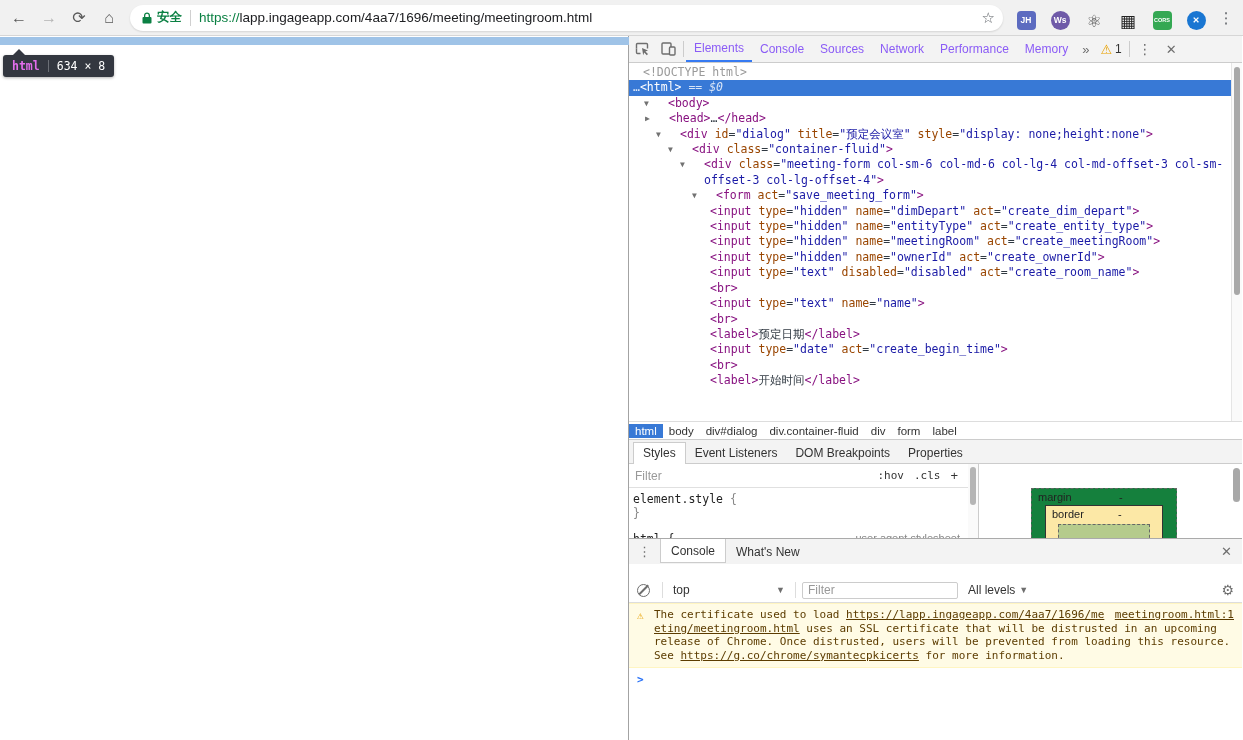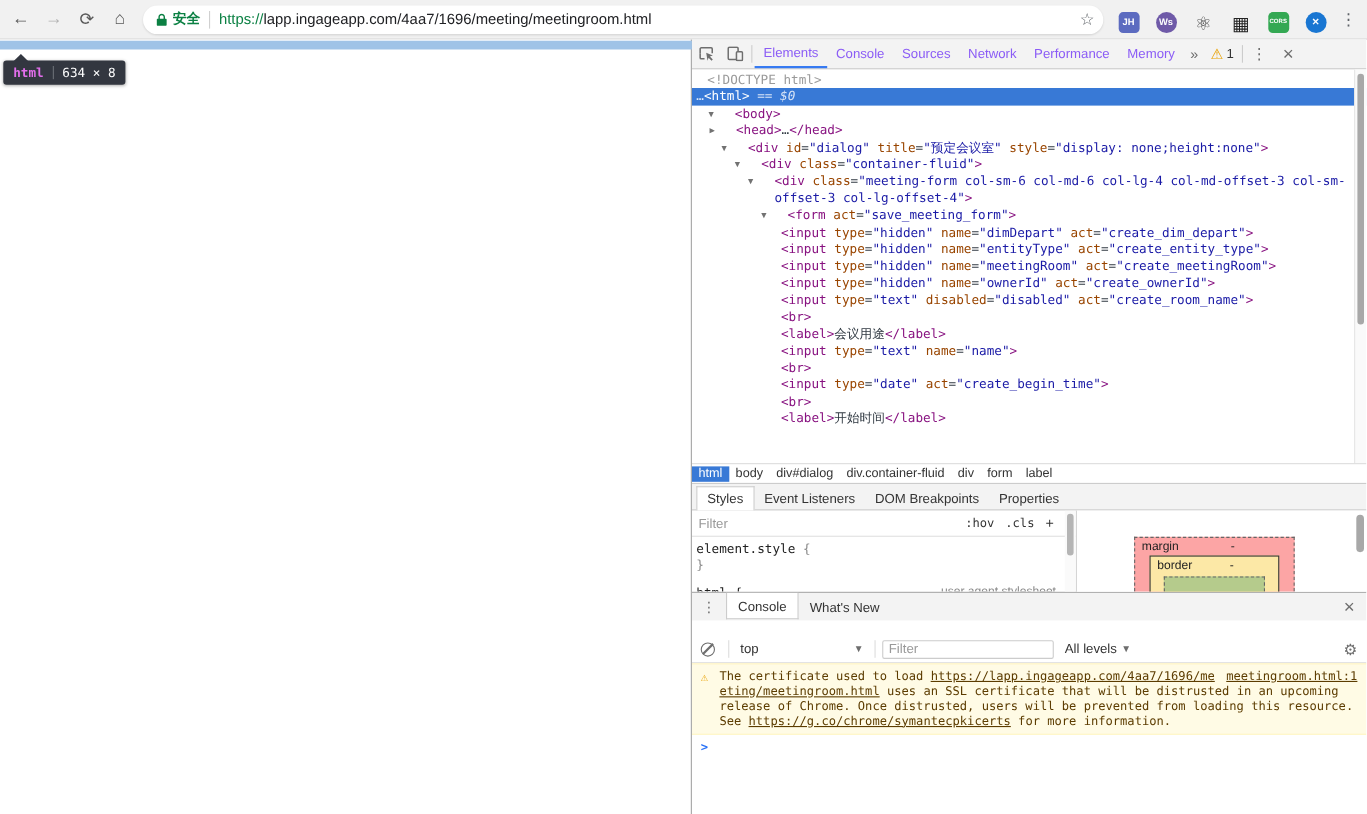--- a/index.html
+++ b/index.html
@@ -78,21 +78,21 @@
   .plus-btn { color:#333; font-size:13px; margin-right:14px; position:relative; }
   .styles-code { font-family:"DejaVu Sans Mono", monospace; font-size:11.5px; line-height:14px; padding:4px 4px; color:#222; }
   .sel-gray { color:#222; } .brace { color:#888; }
   .cutoff-rule { position:absolute; bottom:0; left:0; right:14px; height:6px; overflow:hidden; font-family:"DejaVu Sans Mono", monospace; font-size:11.5px; color:#222; display:flex; justify-content:space-between; padding:0 4px; }
   .cutoff-rule .src { color:#888; font-family:"Liberation Sans", sans-serif; font-size:11px; }
   .styles-scroll { position:absolute; right:0; top:0; width:10px; height:74px; background:#fafafa; }
   .styles-thumb { position:absolute; left:2px; right:2px; top:3px; height:38px; background:#b5b5b5; border-radius:4px; }
   .box-pane { flex:1; position:relative; background:#fff; overflow:hidden; }
   .bm-scroll { position:absolute; right:1px; top:4px; width:9px; height:66px; }
   .bm-thumb { position:absolute; left:1px; right:1px; top:0; height:34px; background:#a8a8a8; border-radius:4px; }
-  .bm-margin { position:absolute; left:52px; top:24px; width:146px; height:60px; background:#fca5a5; border:1px dashed #666; font-size:11px; color:#222; }
+  .bm-margin { position:absolute; left:52px; top:24px; width:146px; height:60px; background:#15803d; border:1px dashed #666; font-size:11px; color:#222; }
   .bm-lblrow { display:flex; padding:2px 6px; }
   .bm-val { flex:1; text-align:center; }
   .bm-border { margin:0 13px; background:#fce8a6; border:1px solid #333; height:60px; font-size:11px; }
   .bm-padding { margin:2px 12px; background:#b5cb8c; border:1px dashed #666; height:30px; }
 
   
   .drawer-tabs { height:26px; background:#f3f3f3; border-top:1px solid #aaa; display:flex; align-items:center; flex-shrink:0; }
   .drawer-dots { color:#6e6e6e; font-size:13px; padding:0 9px; }
   .drawer-tab { padding:4px 10px; color:#333; font-size:12px; }
   .drawer-tab.active { background:#fff; border:1px solid #ccc; border-top:none; margin-top:-1px; padding-top:5px; }
@@ -214,23 +214,23 @@
           <div class="ct-line" style="padding-left: 51px; text-indent: -12px;"><span class="arrow">▼</span><span class="tok-t">&lt;div</span><span class="tok-a"> id</span><span class="tok-p">=</span><span class="tok-v">"dialog"</span><span class="tok-a"> title</span><span class="tok-p">=</span><span class="tok-v">"预定会议室"</span><span class="tok-a"> style</span><span class="tok-p">=</span><span class="tok-v">"display: none;height:none"</span><span class="tok-t">&gt;</span></div>
           <div class="ct-line" style="padding-left: 63px; text-indent: -12px;"><span class="arrow">▼</span><span class="tok-t">&lt;div</span><span class="tok-a"> class</span><span class="tok-p">=</span><span class="tok-v">"container-fluid"</span><span class="tok-t">&gt;</span></div>
           <div class="ct-line" style="padding-left: 75px; text-indent: -12px;"><span class="arrow">▼</span><span class="tok-t">&lt;div</span><span class="tok-a"> class</span><span class="tok-p">=</span><span class="tok-v">"meeting-form col-sm-6 col-md-6 col-lg-4 col-md-offset-3 col-sm-offset-3 col-lg-offset-4"</span><span class="tok-t">&gt;</span></div>
           <div class="ct-line" style="padding-left: 87px; text-indent: -12px;"><span class="arrow">▼</span><span class="tok-t">&lt;form</span><span class="tok-a"> act</span><span class="tok-p">=</span><span class="tok-v">"save_meeting_form"</span><span class="tok-t">&gt;</span></div>
           <div class="ct-line" style="padding-left: 81px;"><span class="tok-t">&lt;input</span><span class="tok-a"> type</span><span class="tok-p">=</span><span class="tok-v">"hidden"</span><span class="tok-a"> name</span><span class="tok-p">=</span><span class="tok-v">"dimDepart"</span><span class="tok-a"> act</span><span class="tok-p">=</span><span class="tok-v">"create_dim_depart"</span><span class="tok-t">&gt;</span></div>
           <div class="ct-line" style="padding-left: 81px;"><span class="tok-t">&lt;input</span><span class="tok-a"> type</span><span class="tok-p">=</span><span class="tok-v">"hidden"</span><span class="tok-a"> name</span><span class="tok-p">=</span><span class="tok-v">"entityType"</span><span class="tok-a"> act</span><span class="tok-p">=</span><span class="tok-v">"create_entity_type"</span><span class="tok-t">&gt;</span></div>
           <div class="ct-line" style="padding-left: 81px;"><span class="tok-t">&lt;input</span><span class="tok-a"> type</span><span class="tok-p">=</span><span class="tok-v">"hidden"</span><span class="tok-a"> name</span><span class="tok-p">=</span><span class="tok-v">"meetingRoom"</span><span class="tok-a"> act</span><span class="tok-p">=</span><span class="tok-v">"create_meetingRoom"</span><span class="tok-t">&gt;</span></div>
           <div class="ct-line" style="padding-left: 81px;"><span class="tok-t">&lt;input</span><span class="tok-a"> type</span><span class="tok-p">=</span><span class="tok-v">"hidden"</span><span class="tok-a"> name</span><span class="tok-p">=</span><span class="tok-v">"ownerId"</span><span class="tok-a"> act</span><span class="tok-p">=</span><span class="tok-v">"create_ownerId"</span><span class="tok-t">&gt;</span></div>
           <div class="ct-line" style="padding-left: 81px;"><span class="tok-t">&lt;input</span><span class="tok-a"> type</span><span class="tok-p">=</span><span class="tok-v">"text"</span><span class="tok-a"> disabled</span><span class="tok-p">=</span><span class="tok-v">"disabled"</span><span class="tok-a"> act</span><span class="tok-p">=</span><span class="tok-v">"create_room_name"</span><span class="tok-t">&gt;</span></div>
           <div class="ct-line" style="padding-left: 81px;"><span class="tok-t">&lt;br&gt;</span></div>
-          <div class="ct-line" style="padding-left: 81px;"><span class="tok-t">&lt;label&gt;</span><span class="tok-p">会议用途</span><span class="tok-t">&lt;/label&gt;</span></div>
           <div class="ct-line" style="padding-left: 81px;"><span class="tok-t">&lt;input</span><span class="tok-a"> type</span><span class="tok-p">=</span><span class="tok-v">"text"</span><span class="tok-a"> name</span><span class="tok-p">=</span><span class="tok-v">"name"</span><span class="tok-t">&gt;</span></div>
           <div class="ct-line" style="padding-left: 81px;"><span class="tok-t">&lt;br&gt;</span></div>
+          <div class="ct-line" style="padding-left: 81px;"><span class="tok-t">&lt;label&gt;</span><span class="tok-p">预定日期</span><span class="tok-t">&lt;/label&gt;</span></div>
           <div class="ct-line" style="padding-left: 81px;"><span class="tok-t">&lt;input</span><span class="tok-a"> type</span><span class="tok-p">=</span><span class="tok-v">"date"</span><span class="tok-a"> act</span><span class="tok-p">=</span><span class="tok-v">"create_begin_time"</span><span class="tok-t">&gt;</span></div>
           <div class="ct-line" style="padding-left: 81px;"><span class="tok-t">&lt;br&gt;</span></div>
           <div class="ct-line" style="padding-left: 81px;"><span class="tok-t">&lt;label&gt;</span><span class="tok-p">开始时间</span><span class="tok-t">&lt;/label&gt;</span></div>
           <div class="etree-scroll">
             <div class="etree-thumb"></div>
           </div>
       </div>
 
       <div class="crumbs">
         <span class="crumb sel">html</span>

